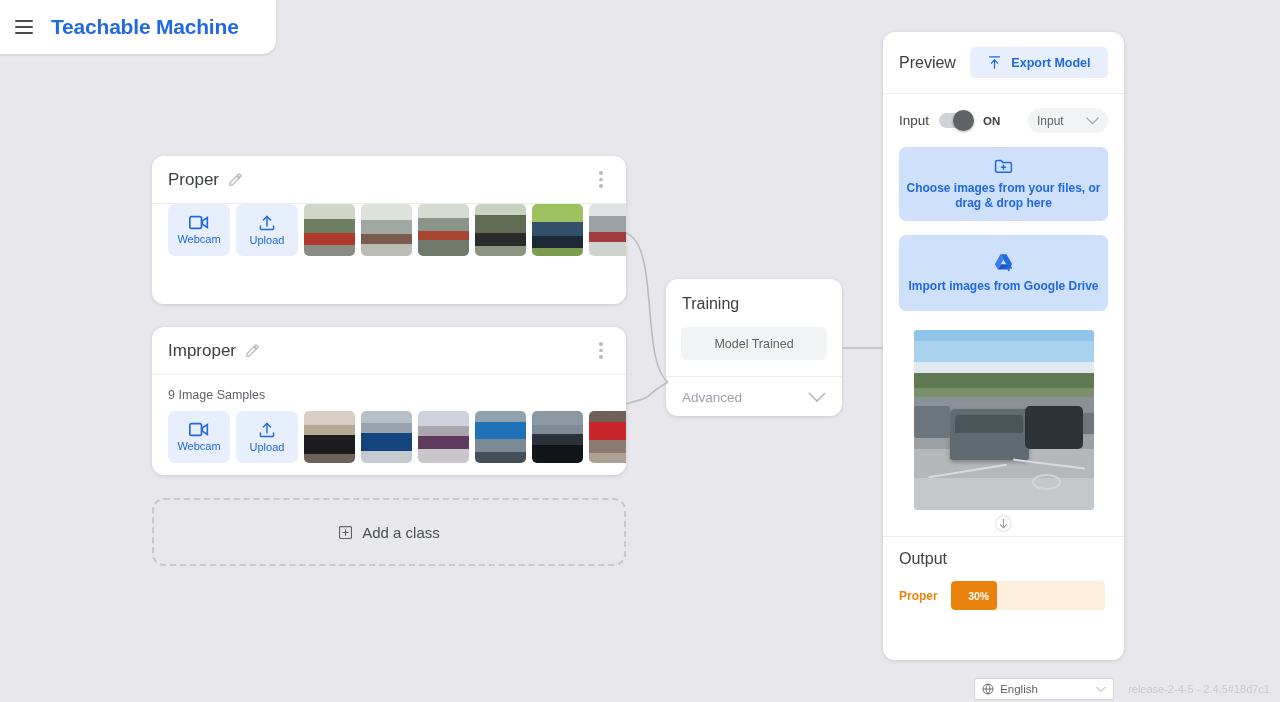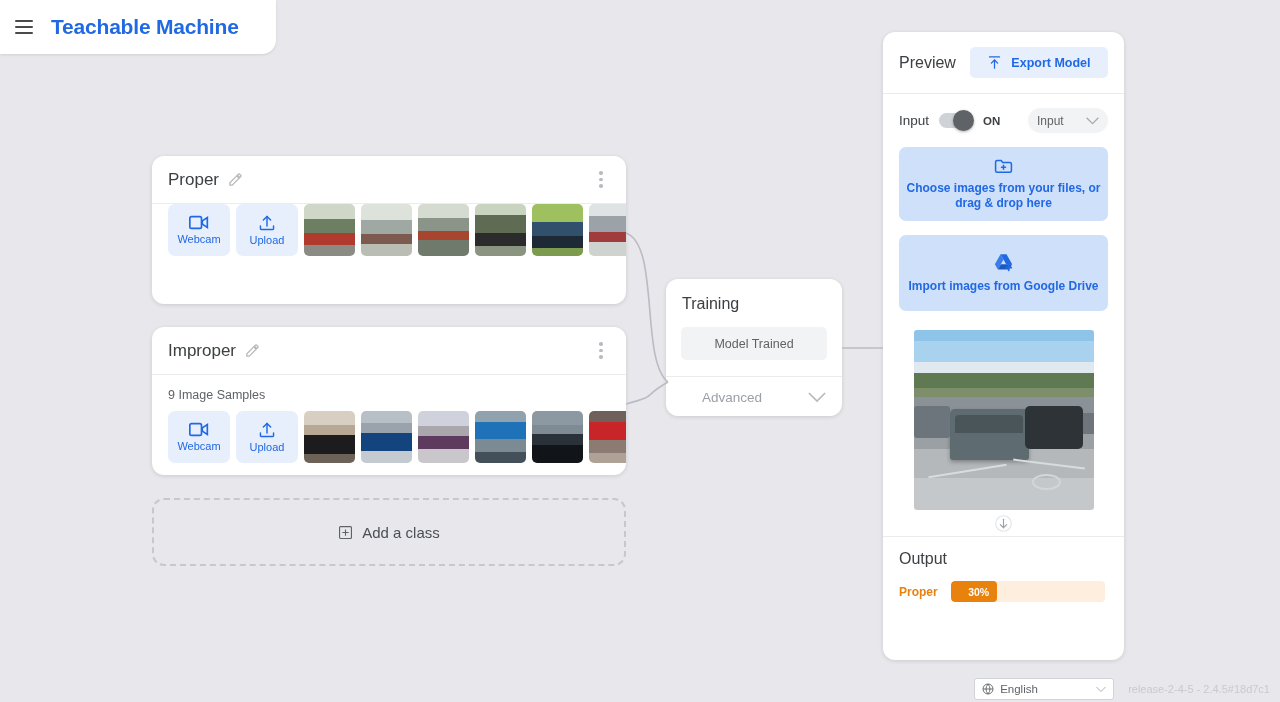--- a/index.html
+++ b/index.html
@@ -93,21 +93,21 @@
   .training-title { font-size: 16px; color: #3c4043; padding: 16px 0 0 16px; }
   .trained-btn {
     margin: 14px auto 0 auto; width: 146px; height: 33px;
     background: #f1f3f4; border-radius: 5px;
     display: flex; align-items: center; justify-content: center;
     font-size: 12.5px; color: #5f6368; cursor: pointer;
   }
   .training-divider { margin-top: 16px; border-top: 1px solid #ececec; }
   .advanced-row {
     height: 40px; display: flex; align-items: center;
-    padding: 0 16px; cursor: pointer; margin-left: 20px;
+    padding: 0 16px; cursor: pointer;
   }
   .advanced-row .label { font-size: 13.5px; color: #9aa0a6; }
   .chev { margin-left: auto; opacity: .45; }
 
   
   .preview-card { left: 883px; top: 32px; width: 241px; height: 628px; }
   .preview-head {
     height: 62px; display: flex; align-items: center;
     padding: 0 16px; border-bottom: 1px solid #ececec;
   }
@@ -153,21 +153,21 @@
     margin: 19px auto 0 auto; width: 180px; height: 180px;
     border-radius: 3px; overflow: hidden; position: relative;
   }
   .down-arrow-row { height: 26px; display: flex; align-items: center; justify-content: center; }
   .output-sep { border-top: 1px solid #ececec; }
   .output-title { font-size: 16px; color: #3c4043; padding: 13px 0 0 16px; }
 
   .bar-row { display: flex; align-items: center; padding: 13px 19px 0 16px; }
   .bar-name { width: 52px; font-size: 12px; font-weight: bold; white-space: nowrap;
               overflow: hidden; text-overflow: ellipsis; }
-  .bar-track { flex: 1; height: 21px; border-radius: 4px; overflow: hidden; position: relative; }
+  .bar-track { flex: 1; height: 29px; border-radius: 4px; overflow: hidden; position: relative; }
   .bar-fill {
     height: 100%; border-radius: 4px; display: flex; align-items: center;
     justify-content: flex-end; padding-right: 8px;
     font-size: 10.5px; color: #fff; font-weight: bold;
   }
 
   
   .footer { position: absolute; right: 10px; bottom: 2px; display: flex; align-items: center; gap: 14px; }
   .lang-select {
     width: 140px; height: 22px; background: #fff; border: 1px solid #d0d3d8;

